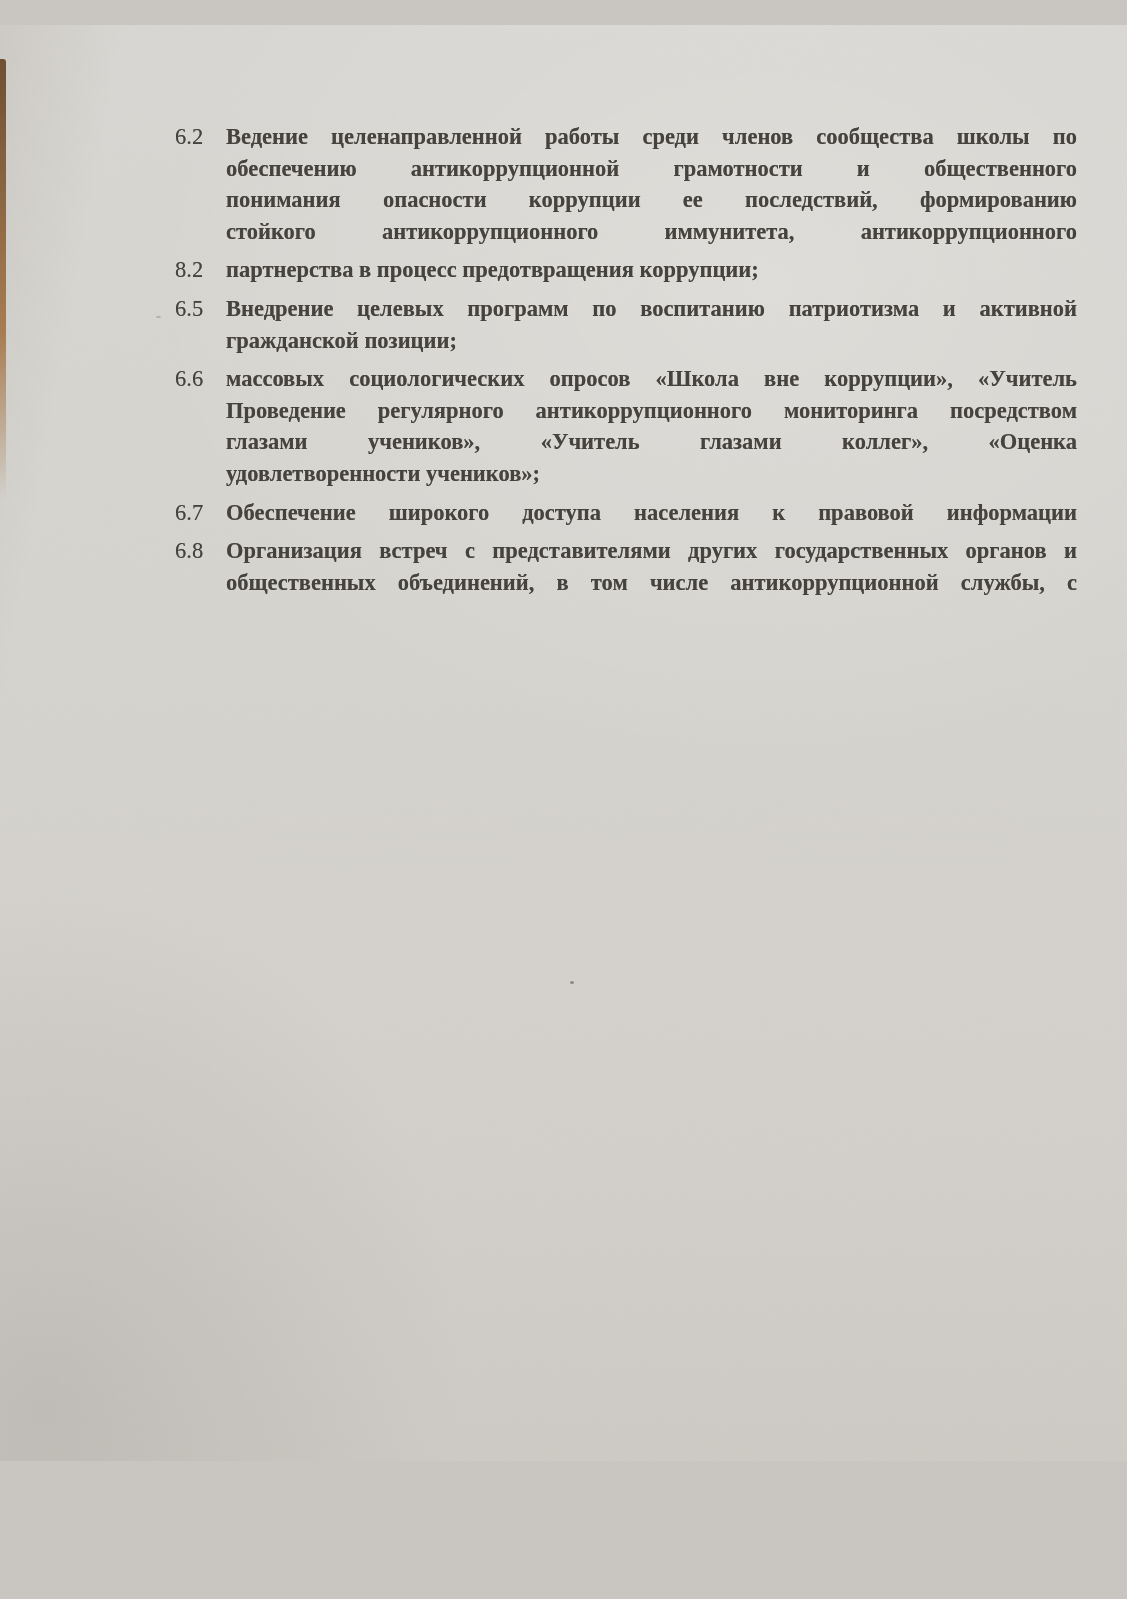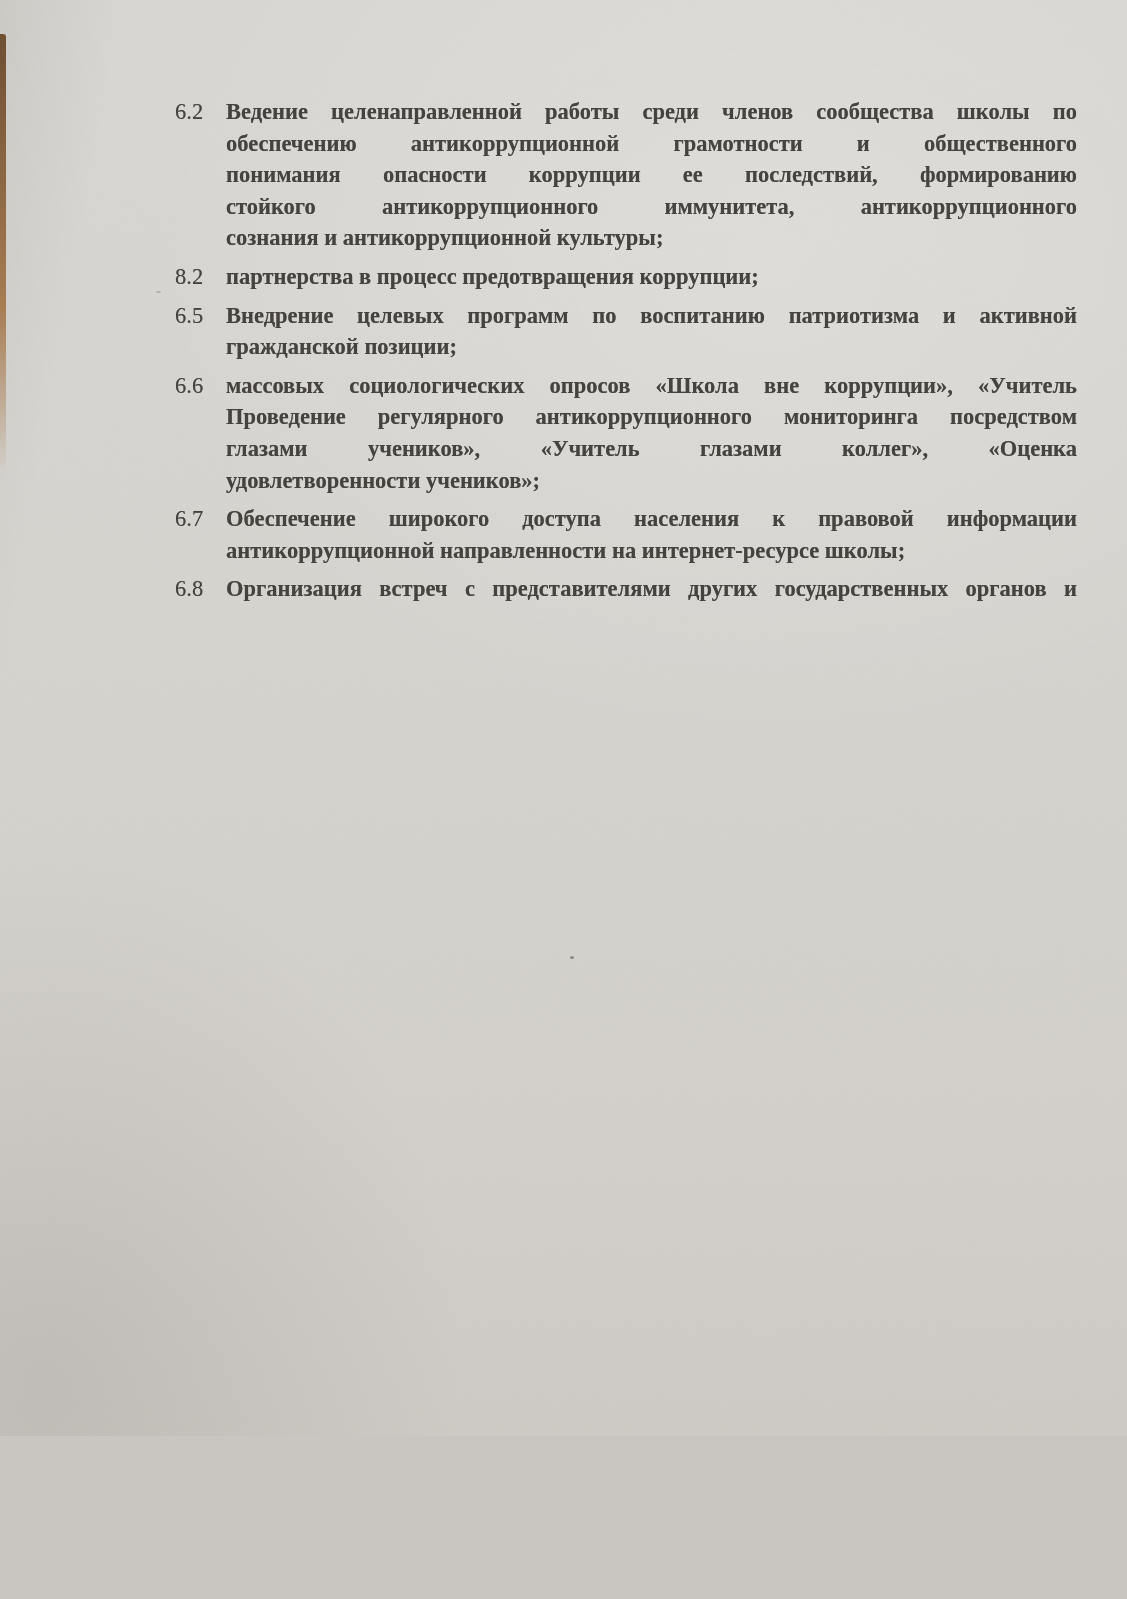--- a/index.html
+++ b/index.html
@@ -9,20 +9,21 @@
     height: 1599px;
     overflow: hidden;
     background: #c9c6c1;
   }
   .photo {
     position: relative;
     width: 1127px;
     height: 1436px;
     overflow: hidden;
     font-family: "Liberation Serif", "DejaVu Serif", serif;
+    margin-top: 25px;
   }
   
   .paper {
     position: absolute;
     inset: 0;
     background:
       radial-gradient(ellipse 900px 700px at 68% 18%, rgba(255,255,255,0.20), rgba(255,255,255,0) 70%),
       radial-gradient(ellipse 700px 900px at 4% 96%, rgba(60,55,48,0.10), rgba(60,55,48,0) 60%),
       linear-gradient(100deg, rgba(70,60,50,0.08) 0%, rgba(70,60,50,0) 9%),
       linear-gradient(to bottom, #dad8d4 0%, #d7d5d0 45%, #d4d1cc 78%, #cfccc6 100%);
@@ -96,21 +97,20 @@
     <div class="table-edge"></div>
 
     <div class="content">
       <div class="item">
         <span class="num">6.2</span>
         <div class="text">
             <div class="line">Ведение целенаправленной работы среди членов сообщества школы по</div>
             <div class="line">обеспечению антикоррупционной грамотности и общественного</div>
             <div class="line">понимания опасности коррупции ее последствий, формированию</div>
             <div class="line">стойкого антикоррупционного иммунитета, антикоррупционного</div>
-            <div class="line last">сознания и антикоррупционной культуры;</div>
           </div>
       </div>
       <div class="item">
         <span class="num">8.2</span>
         <div class="text">
             <div class="line last">партнерства в процесс предотвращения коррупции;</div>
           </div>
       </div>
       <div class="item">
         <span class="num">6.5</span>
@@ -125,27 +125,27 @@
             <div class="line">массовых социологических опросов «Школа вне коррупции», «Учитель</div>
             <div class="line">Проведение регулярного антикоррупционного мониторинга посредством</div>
             <div class="line">глазами учеников», «Учитель глазами коллег», «Оценка</div>
             <div class="line last">удовлетворенности учеников»;</div>
           </div>
       </div>
       <div class="item">
         <span class="num">6.7</span>
         <div class="text">
             <div class="line">Обеспечение широкого доступа населения к правовой информации</div>
-            <div class="line last">антикоррупционной направленности на интернет-ресурсе школы;</div>
           </div>
       </div>
       <div class="item">
         <span class="num">6.8</span>
         <div class="text">
             <div class="line">Организация встреч с представителями других государственных органов и</div>
+            <div class="line">общественных объединений, в том числе антикоррупционной службы, с</div>
           </div>
       </div>
     </div>
 
     <div class="speck s1"></div>
     <div class="speck s2"></div>
     <div class="speck s3"></div>
 
     <svg class="grain" xmlns="http://www.w3.org/2000/svg">
       <filter id="paperNoise">

